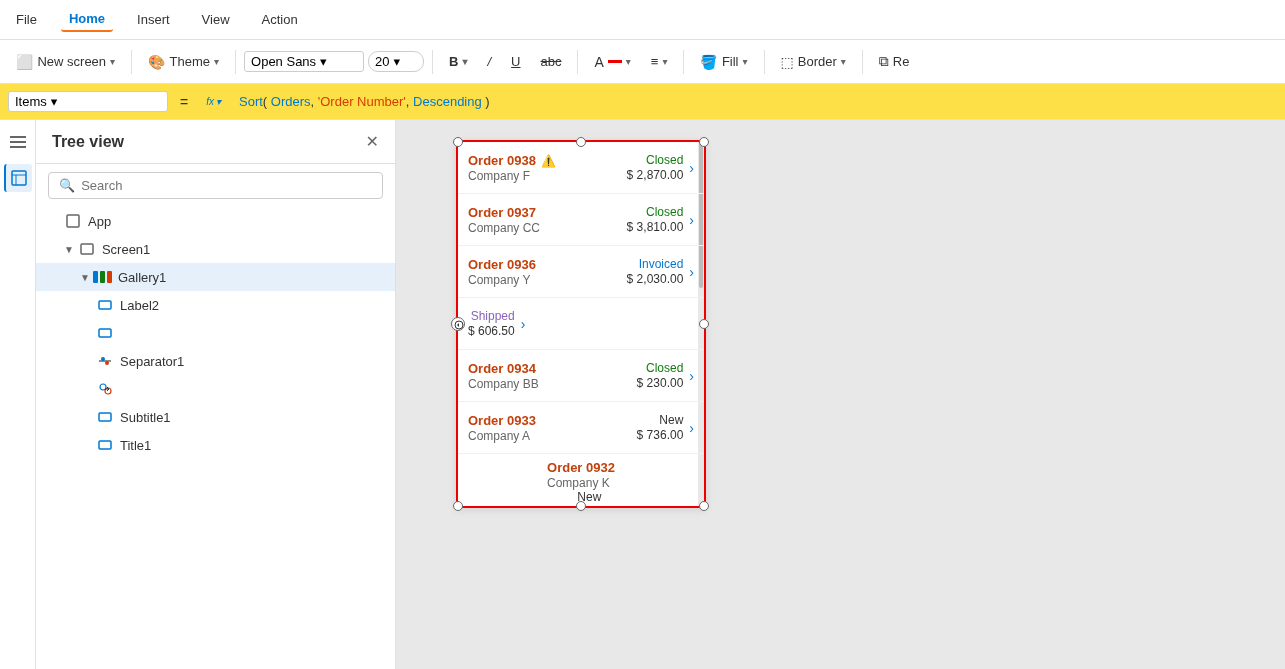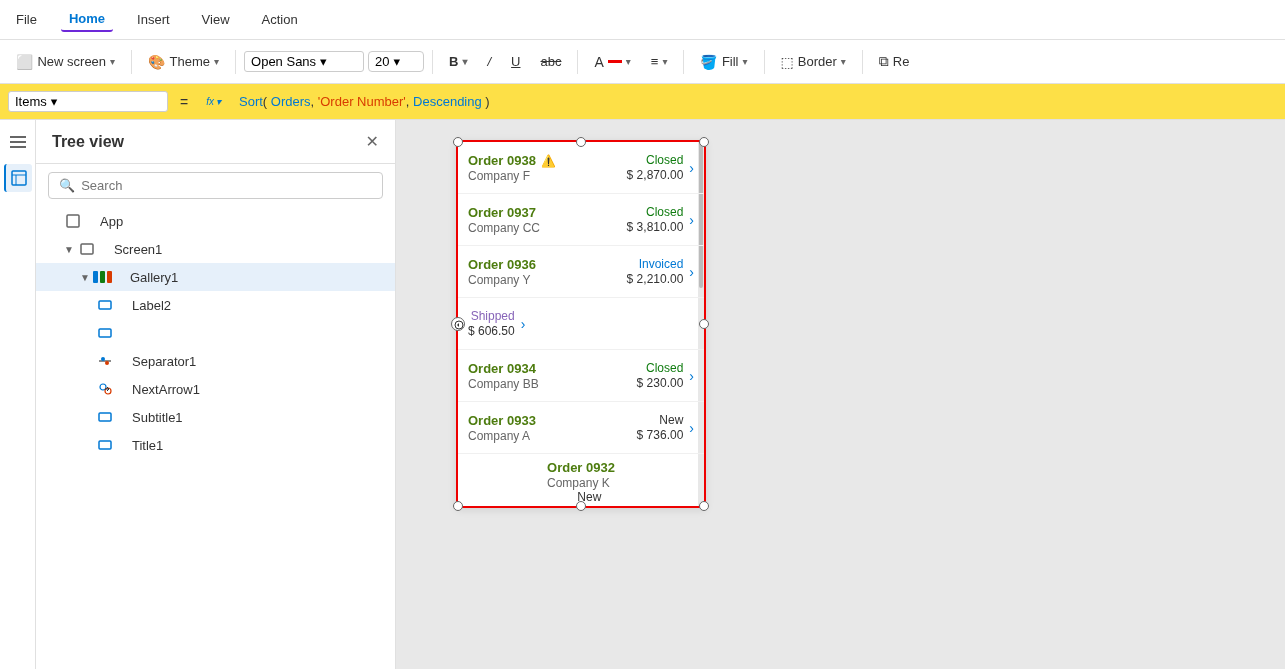--- a/index.html
+++ b/index.html
@@ -4,21 +4,21 @@
   <style>
     * { box-sizing: border-box; margin: 0; padding: 0; }
     body { font-family: 'Segoe UI', Arial, sans-serif; font-size: 13px; background: #f3f2f1; overflow: hidden; width: 1285px; height: 669px; }
 
     
     .menu-bar {
       display: flex; align-items: center; height: 40px; background: #fff;
       border-bottom: 1px solid #e0e0e0; padding: 0 8px; gap: 16px;
     }
     .menu-item { padding: 4px 8px; cursor: pointer; font-size: 13px; color: #333; border-radius: 3px; }
-    .menu-item.active { font-weight: 700; border-bottom: 2px solid #6d28d9; color: #0078d4; }
+    .menu-item.active { font-weight: 700; border-bottom: 2px solid #f97316; color: #0078d4; }
 
     
     .toolbar {
       display: flex; align-items: center; height: 44px; background: #fff;
       border-bottom: 1px solid #e0e0e0; padding: 0 8px; gap: 4px;
     }
     .toolbar-btn {
       display: flex; align-items: center; gap: 4px; padding: 4px 8px;
       border: none; background: transparent; cursor: pointer; font-size: 13px;
       color: #333; border-radius: 3px; white-space: nowrap;
@@ -74,21 +74,21 @@
 
     .tree-items { flex: 1; overflow-y: auto; }
     .tree-item {
       display: flex; align-items: center; padding: 4px 12px; cursor: pointer;
       font-size: 13px; color: #333; min-height: 28px;
     }
     .tree-item .indent { width: 16px; flex-shrink: 0; }
     .tree-item .indent2 { width: 32px; flex-shrink: 0; }
     .tree-item .indent3 { width: 48px; flex-shrink: 0; }
     .tree-item .item-icon { width: 18px; height: 18px; margin-right: 6px; flex-shrink: 0; display: flex; align-items: center; justify-content: center; }
-    .tree-item .item-label { flex: 1; margin-left: 12px; }
+    .tree-item .item-label { flex: 1; }
     .tree-item .expand-arrow { color: #666; font-size: 10px; margin-right: 4px; }
 
     
     .canvas-area { flex: 1; background: #e8e8e8; position: relative; overflow: hidden; }
 
     
     .gallery-container {
       position: absolute; top: 20px; left: 60px;
       background: #fff; border: 2px solid #e00; border-radius: 2px;
       width: 250px;
@@ -105,21 +105,21 @@
     .handle.bm { bottom: -5px; left: calc(50% - 5px); }
     .handle.br { bottom: -5px; right: -5px; }
 
     .gallery-item {
       display: flex; align-items: center; padding: 6px 10px; border-bottom: 1px solid #f0f0f0;
       min-height: 52px; position: relative;
     }
     .gallery-item:last-child { border-bottom: none; }
     .gallery-item:first-child { border-top: none; }
     .gallery-item-content { flex: 1; min-width: 0; }
-    .gallery-item-title { font-weight: 600; font-size: 13px; color: #4d7c0f; }
+    .gallery-item-title { font-weight: 600; font-size: 13px; color: #c2410c; }
     .gallery-item-sub { font-size: 12px; color: #666; margin-top: 1px; }
     .gallery-item-right { display: flex; flex-direction: column; align-items: flex-end; margin-right: 6px; }
     .gallery-item-status { font-size: 12px; font-weight: 500; }
     .status-closed { color: #107c10; }
     .status-invoiced { color: #0078d4; }
     .status-shipped { color: #8764b8; }
     .status-new { color: #333; }
     .gallery-item-amount { font-size: 12px; color: #333; margin-top: 1px; }
     .gallery-chevron { color: #0078d4; font-size: 14px; cursor: pointer; flex-shrink: 0; }
     .warning-icon { font-size: 12px; margin-left: 2px; }
@@ -131,21 +131,21 @@
     }
     .gallery-scrollbar-thumb {
       position: absolute; top: 0; left: 1px; right: 1px; height: 40%; background: #bbb; border-radius: 3px;
     }
     .icon-gallery { display: flex; gap: 2px; }
     .icon-gallery span { display: block; width: 5px; height: 12px; background: #107c10; border-radius: 1px; }
     .icon-gallery span:first-child { background: #0078d4; }
     .icon-gallery span:last-child { background: #d83b01; }
 
     .font-select { display: flex; align-items: center; gap: 4px; border: 1px solid #ccc; border-radius: 3px; padding: 2px 6px; font-size: 13px; min-width: 120px; }
-    .font-size-select { display: flex; align-items: center; gap: 4px; border: 1px solid #ccc; border-radius: 4px; padding: 2px 6px; font-size: 13px; width: 56px; }
+    .font-size-select { display: flex; align-items: center; gap: 4px; border: 1px solid #ccc; border-radius: 10px; padding: 2px 6px; font-size: 13px; width: 56px; }
 
     .tb-bold { font-weight: 700; }
     .tb-italic { font-style: italic; }
     .tb-underline { text-decoration: underline; }
     .tb-strike { text-decoration: line-through; }
   </style>
 </head>
 <body>
 
 <div class="menu-bar">
@@ -345,21 +345,20 @@
 
       <div class="tree-item">
         <div class="indent3"></div>
         <div class="item-icon">
           <svg width="14" height="14" viewBox="0 0 14 14">
             <circle cx="5" cy="5" r="3" fill="none" stroke="#0078d4" stroke-width="1.2"></circle>
             <circle cx="10" cy="9" r="3" fill="none" stroke="#d83b01" stroke-width="1.2"></circle>
             <path d="M7 7 L11 7 M9 5 L11 7 L9 9" stroke="#333" stroke-width="1" fill="none"></path>
           </svg>
         </div>
-        <span class="item-label">NextArrow1</span>
       </div>
 
       <div class="tree-item">
         <div class="indent3"></div>
         <div class="item-icon">
           <svg width="14" height="10" viewBox="0 0 14 10">
               <rect x="1" y="1" width="12" height="8" rx="1" fill="none" stroke="#0078d4" stroke-width="1.5"></rect>
             </svg>
         </div>
         <span class="item-label">Subtitle1</span>
@@ -428,21 +427,21 @@
         <span class="gallery-chevron">›</span>
       </div>
 
       <div class="gallery-item">
         <div class="gallery-item-content">
           <div class="gallery-item-title">Order 0936</div>
           <div class="gallery-item-sub">Company Y</div>
         </div>
         <div class="gallery-item-right">
           <span class="gallery-item-status status-invoiced">Invoiced</span>
-          <span class="gallery-item-amount">$ 2,210.00</span>
+          <span class="gallery-item-amount">$ 2,030.00</span>
         </div>
         <span class="gallery-chevron">›</span>
       </div>
 
       <div class="gallery-item">
         <div class="gallery-item-right">
           <span class="gallery-item-status status-shipped">Shipped</span>
           <span class="gallery-item-amount">$ 606.50</span>
         </div>
         <span class="gallery-chevron">›</span>

